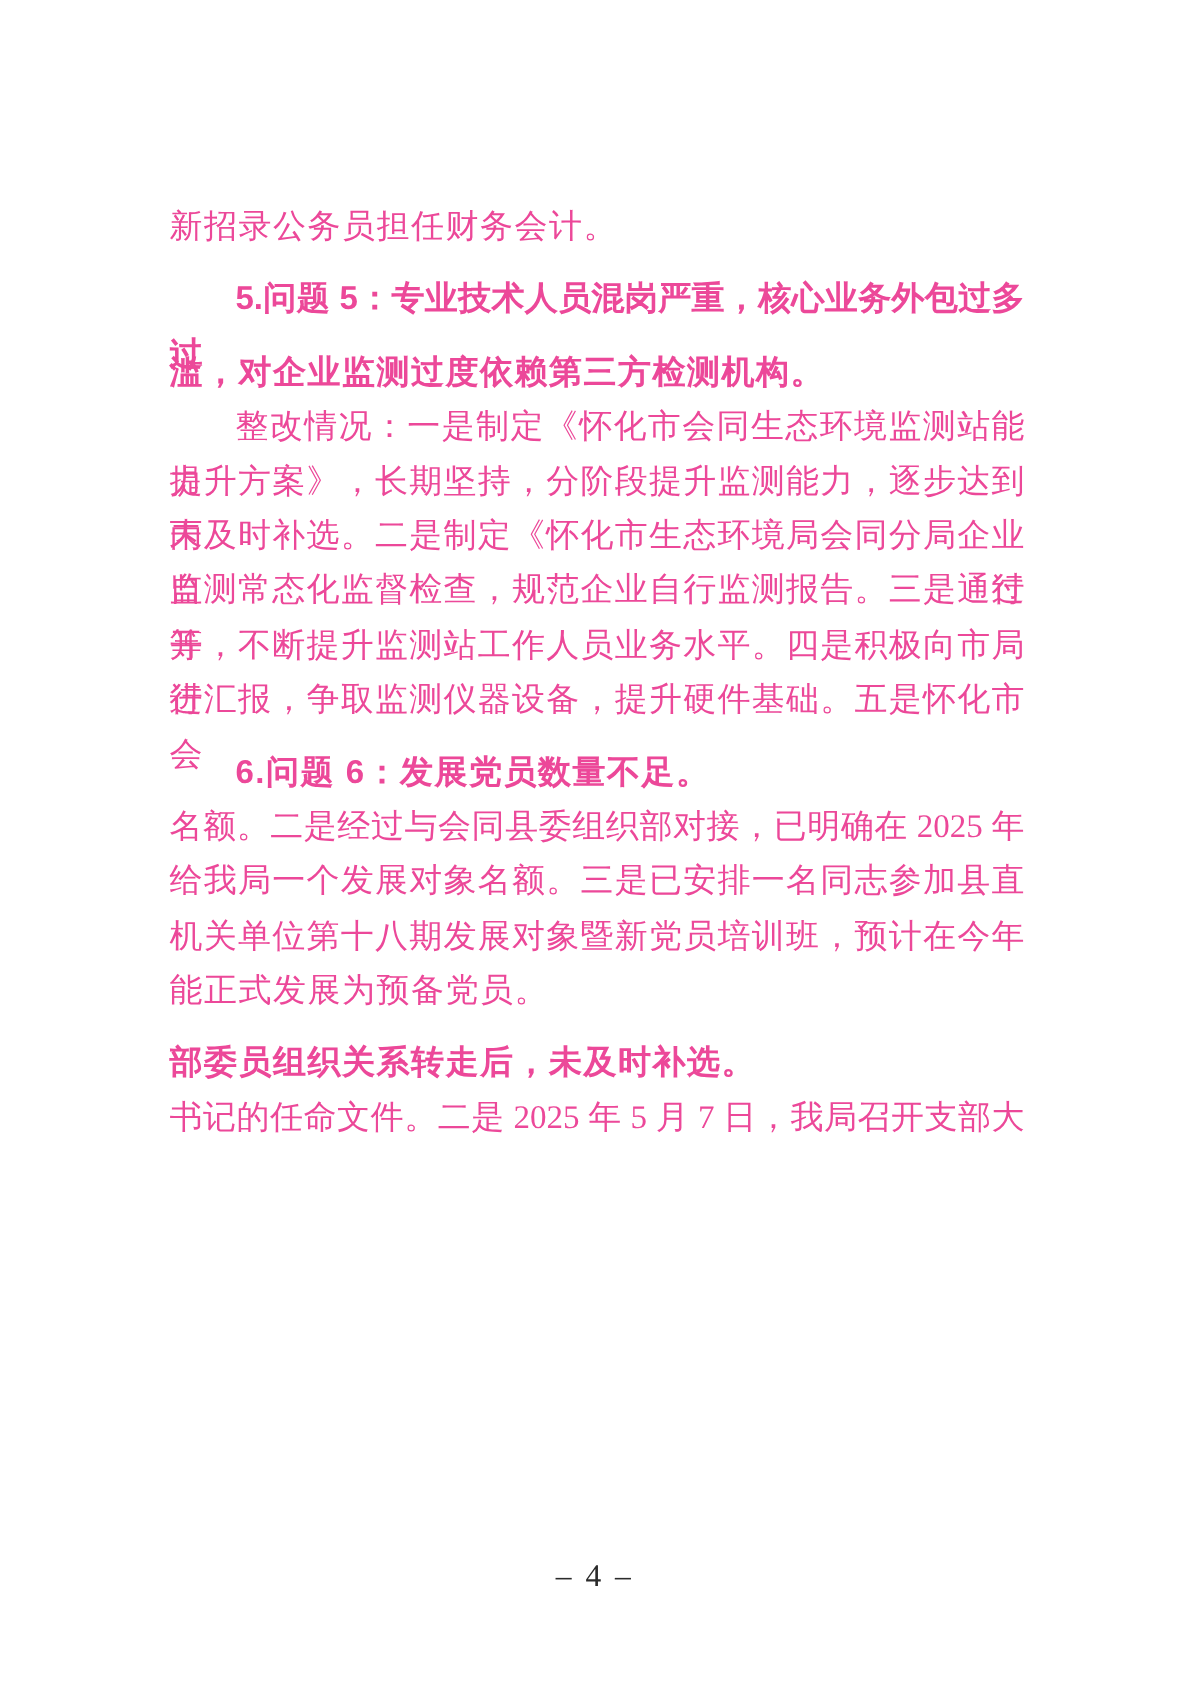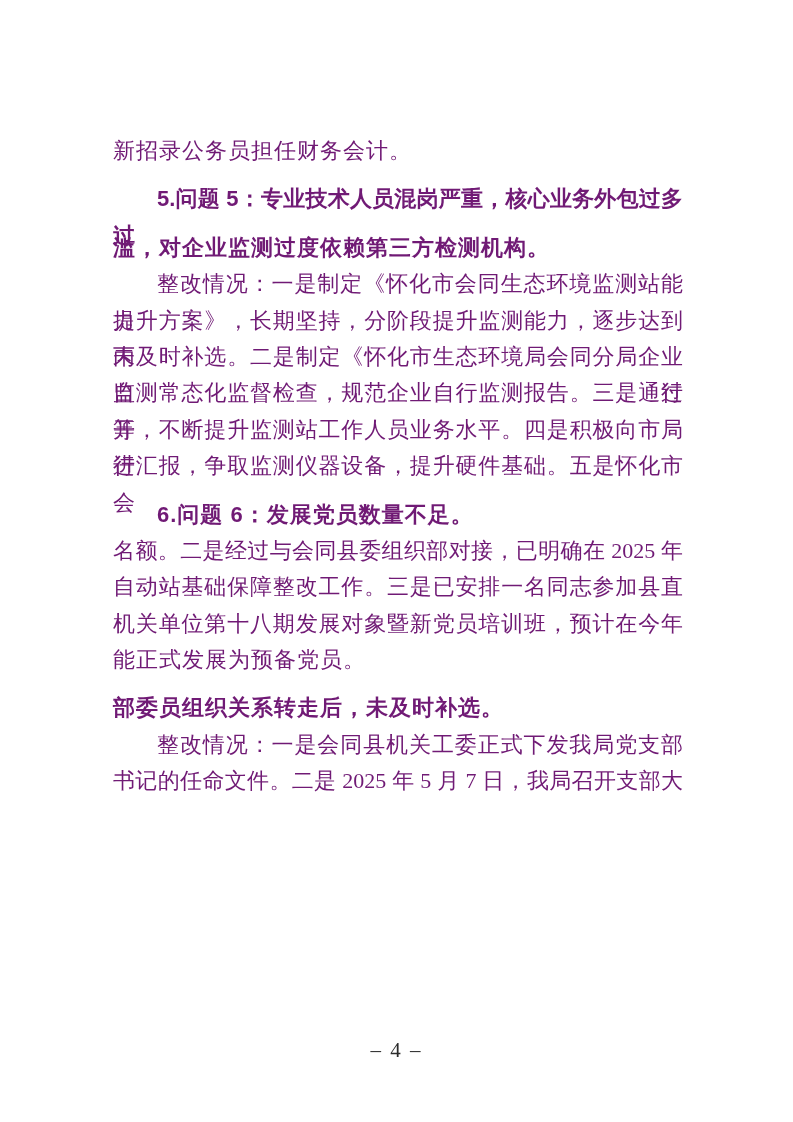--- a/index.html
+++ b/index.html
@@ -12,21 +12,21 @@
     width: 793px;
     height: 1122px;
     background: #ffffff;
     overflow: hidden;
   }
   .doc {
     position: absolute;
     left: 113px;
     top: 133px;
     width: 570px;
-    color: #701a75;
+    color: #ec4899;
     font-family: "Liberation Serif", "DejaVu Serif", serif;
   }
   .line {
     height: 36.4px;
     line-height: 36.4px;
     font-size: 22px;
     white-space: normal;
     overflow: visible;
   }
   
@@ -72,21 +72,20 @@
       <div class="line h ind jl">5.问题 5：专业技术人员混岗严重，核心业务外包过多过</div>
       <div class="line h ll">滥，对企业监测过度依赖第三方检测机构。</div>
       <div class="line ind jl">整改情况：一是制定《怀化市会同生态环境监测站能力</div>
       <div class="line jl">提升方案》，长期坚持，分阶段提升监测能力，逐步达到丙</div>
       <div class="line jl">未及时补选。二是制定《怀化市生态环境局会同分局企业自行</div>
       <div class="line jl">监测常态化监督检查，规范企业自行监测报告。三是通过开</div>
       <div class="line jl">等，不断提升监测站工作人员业务水平。四是积极向市局进</div>
       <div class="line jl">行汇报，争取监测仪器设备，提升硬件基础。五是怀化市会</div>
       <div class="line h ind ll">6.问题 6：发展党员数量不足。</div>
       <div class="line jl">名额。二是经过与会同县委组织部对接，已明确在 2025 年</div>
-      <div class="line jl">自动站基础保障整改工作。三是已安排一名同志参加县直</div>
+      <div class="line jl">给我局一个发展对象名额。三是已安排一名同志参加县直</div>
       <div class="line jl">机关单位第十八期发展对象暨新党员培训班，预计在今年</div>
       <div class="line ll">能正式发展为预备党员。</div>
       <div class="line h ll">部委员组织关系转走后，未及时补选。</div>
-      <div class="line ind jl">整改情况：一是会同县机关工委正式下发我局党支部</div>
       <div class="line jl">书记的任命文件。二是 2025 年 5 月 7 日，我局召开支部大</div>
     </div>
   <div class="footer">– 4 –</div>
 </div>
 
 </body></html>

